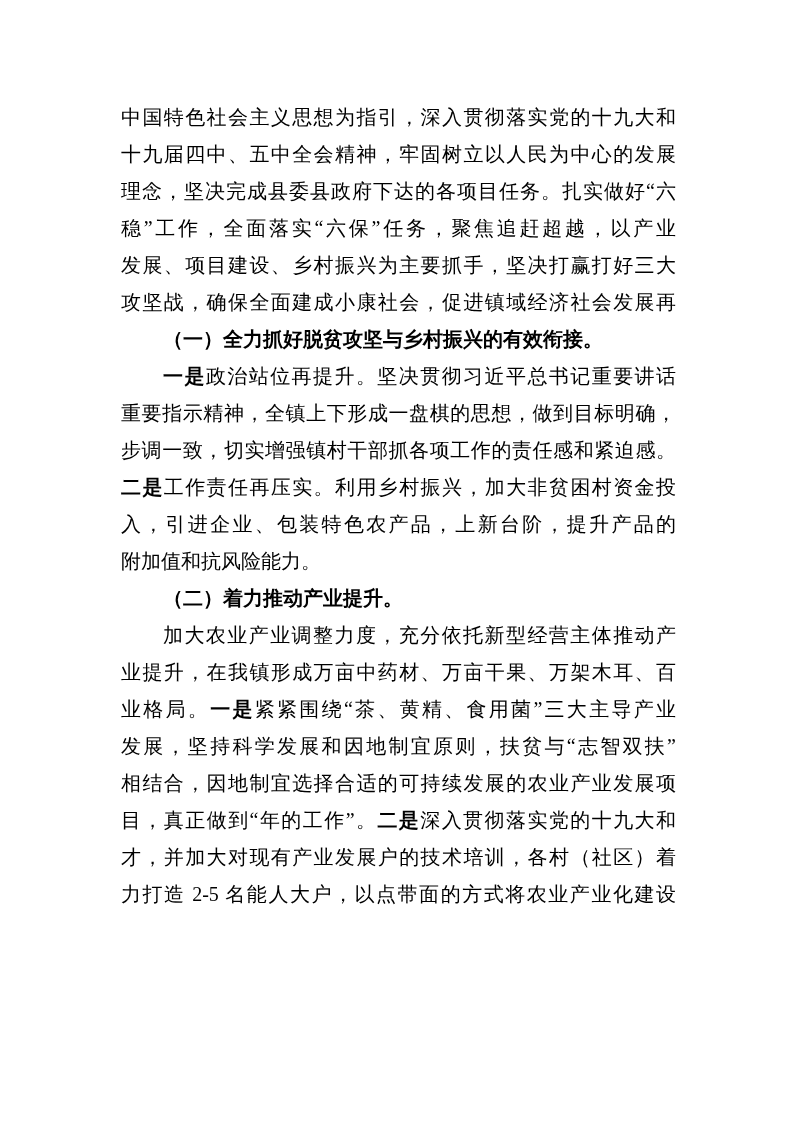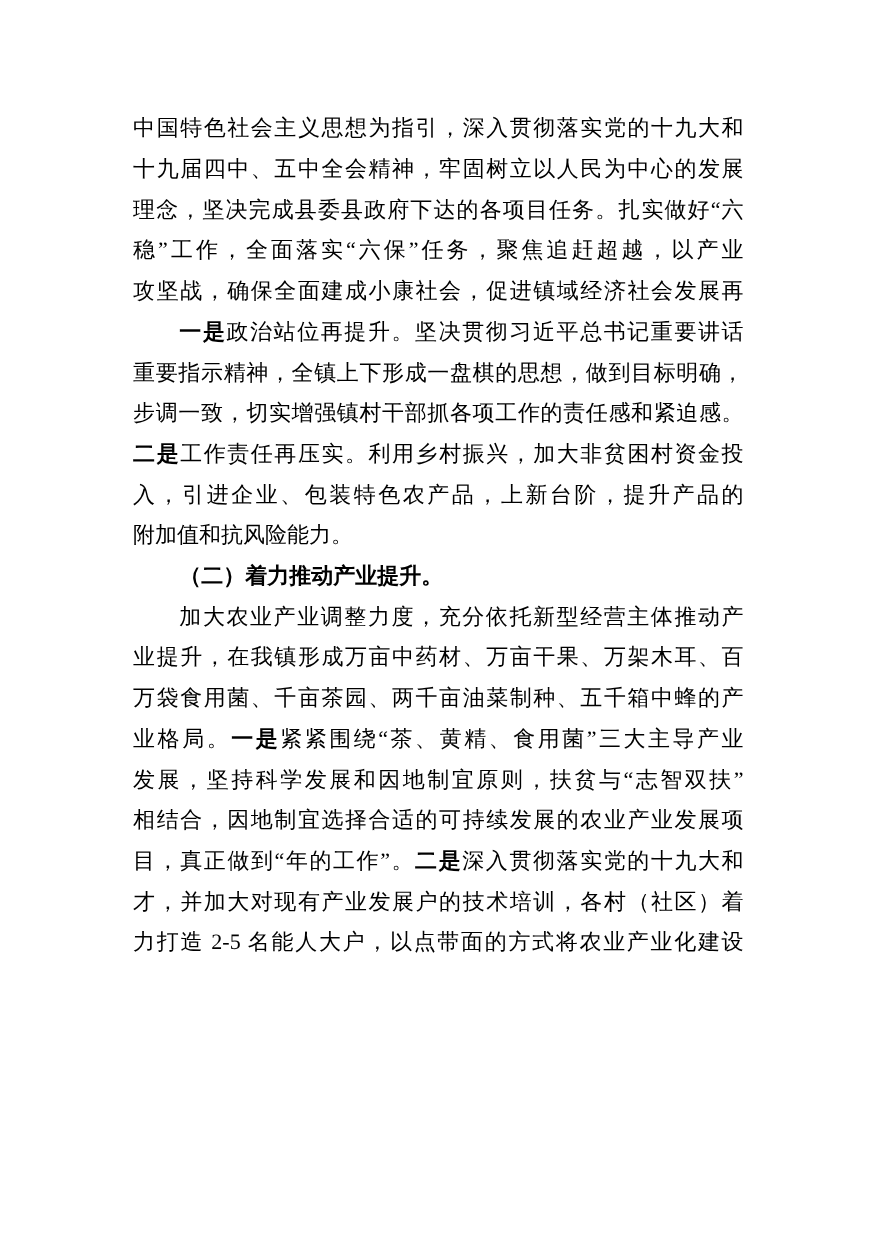--- a/index.html
+++ b/index.html
@@ -44,31 +44,32 @@
 </style>
 </head>
 <body>
 
 <div class="page">
   <div class="text-block">
       <div class="line"><span class="seg">中国特色社会主义思想为指引，深入贯彻落实党的十九大和</span></div>
       <div class="line"><span class="seg">十九届四中、五中全会精神，牢固树立以人民为中心的发展</span></div>
       <div class="line"><span class="seg">理念，坚决完成县委县政府下达的各项目任务。扎实做好“六</span></div>
       <div class="line"><span class="seg">稳”工作，全面落实“六保”任务，聚焦追赶超越，以产业</span></div>
+      <div class="line"><span class="seg">发展、项目建设、乡村振兴为主要抓手，坚决打赢打好三大</span></div>
       <div class="line"><span class="seg">攻坚战，确保全面建成小康社会，促进镇域经济社会发展再</span></div>
+      <div class="line left indent"><span class="seg bold">（一）全力抓好脱贫攻坚与乡村振兴的有效衔接。</span></div>
       <div class="line indent"><span class="seg bold">一是</span><span class="seg">政治站位再提升。坚决贯彻习近平总书记重要讲话</span></div>
       <div class="line"><span class="seg">重要指示精神，全镇上下形成一盘棋的思想，做到目标明确，</span></div>
       <div class="line"><span class="seg">步调一致，切实增强镇村干部抓各项工作的责任感和紧迫感。</span></div>
       <div class="line"><span class="seg bold">二是</span><span class="seg">工作责任再压实。利用乡村振兴，加大非贫困村资金投</span></div>
       <div class="line"><span class="seg">入，引进企业、包装特色农产品，上新台阶，提升产品的</span></div>
       <div class="line left"><span class="seg">附加值和抗风险能力。</span></div>
       <div class="line left indent"><span class="seg bold">（二）着力推动产业提升。</span></div>
       <div class="line indent"><span class="seg">加大农业产业调整力度，充分依托新型经营主体推动产</span></div>
       <div class="line"><span class="seg">业提升，在我镇形成万亩中药材、万亩干果、万架木耳、百</span></div>
-      <div class="line"><span class="seg">万袋食用菌、千亩茶园、两千亩油菜制种、五千箱中蜂的产</span></div>
       <div class="line"><span class="seg">业格局。</span><span class="seg bold">一是</span><span class="seg">紧紧围绕“茶、黄精、食用菌”三大主导产业</span></div>
       <div class="line"><span class="seg">发展，坚持科学发展和因地制宜原则，扶贫与“志智双扶”</span></div>
       <div class="line"><span class="seg">相结合，因地制宜选择合适的可持续发展的农业产业发展项</span></div>
       <div class="line"><span class="seg">目，真正做到“年的工作”。</span><span class="seg bold">二是</span><span class="seg">深入贯彻落实党的十九大和</span></div>
       <div class="line"><span class="seg">才，并加大对现有产业发展户的技术培训，各村（社区）着</span></div>
       <div class="line"><span class="seg">力打造 2-5 名能人大户，以点带面的方式将农业产业化建设</span></div>
     </div>
 </div>
 
 </body></html>

